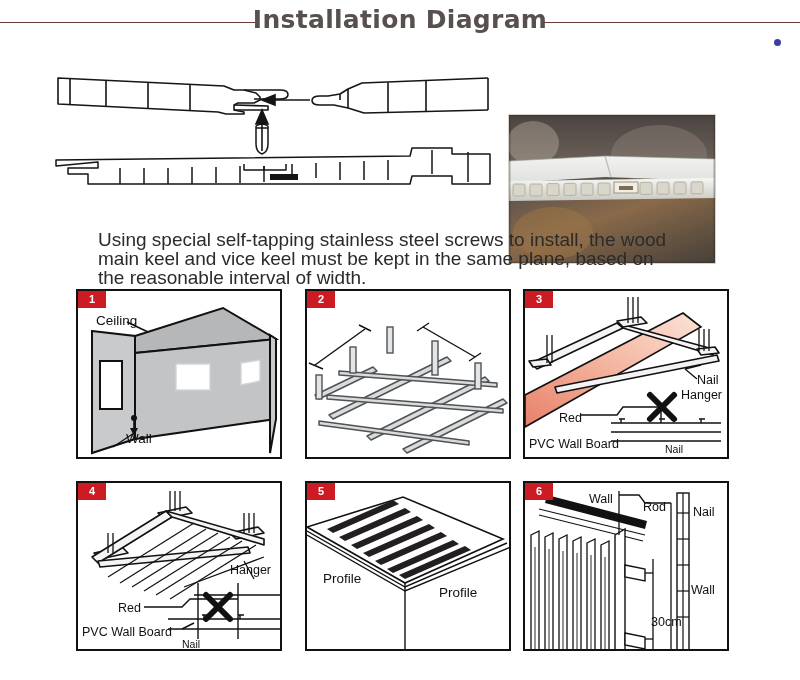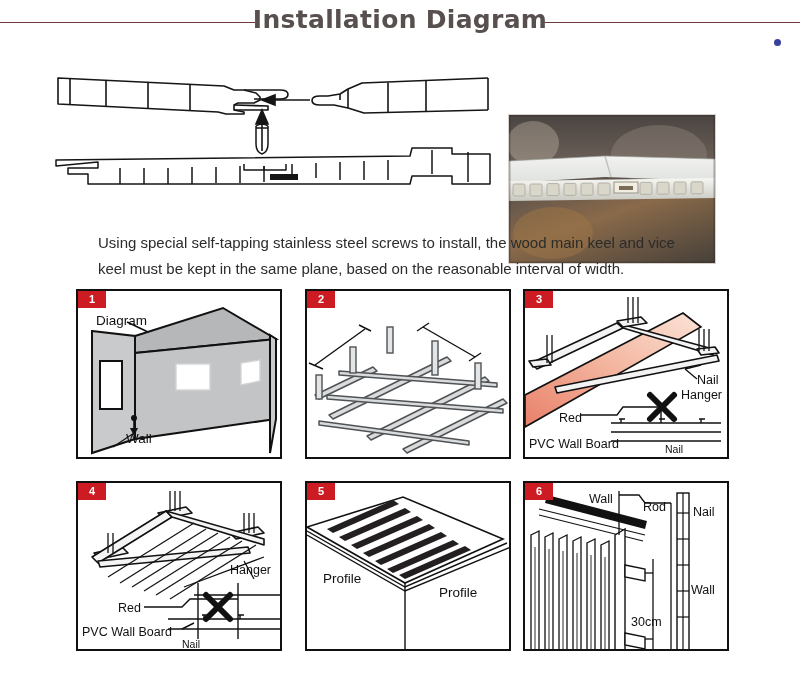--- a/index.html
+++ b/index.html
@@ -68,22 +68,22 @@
     border: 1px solid #d8d2cc;
     overflow: hidden;
   }
   #product-photo svg { display: block; }
 
   
   #caption {
     position: absolute;
     left: 98px; top: 230px;
     width: 580px;
-    font-size: 15px;
-    line-height: 26px;
+    font-size: 19px;
+    line-height: 19px;
     color: #2b2b2b;
     font-family: "Liberation Sans", sans-serif;
   }
 
   
   #panel-grid {
     position: absolute;
     left: 76px; top: 289px;
     width: 648px; height: 368px;
   }
@@ -291,21 +291,21 @@
         <polygon points="163,72 182,69 182,90 163,94" fill="#ffffff" stroke="#d3d4d6" stroke-width="1.4"></polygon>
 
         <line x1="49" y1="31" x2="70" y2="41" stroke="#111" stroke-width="1.6"></line>
 
         <line x1="56" y1="128" x2="56" y2="140" stroke="#111" stroke-width="1.6"></line>
         <circle cx="56" cy="127" r="3" fill="#111"></circle>
         <polygon points="56,145 52,137 60,137" fill="#111"></polygon>
         <line x1="56" y1="142" x2="35" y2="156" stroke="#111" stroke-width="1.2"></line>
       </svg>
     </div>
-    <div class="lbl lg" style="left:18px; top:22px;">Diagram</div>
+    <div class="lbl lg" style="left:18px; top:22px;">Ceiling</div>
     <div class="lbl lg" style="left:48px; top:140px;">Wall</div>
   </div>
 
   <div class="panel col2 row1">
     <div class="panel-badge">2</div>
     <div class="panel-art">
       <svg viewBox="0 0 206 170" width="206" height="170">
         <g stroke="#4f5355" stroke-width="1.5" fill="#d9dbdc" stroke-linejoin="round">
 
           <polygon points="8,104 66,76 70,80 12,108"></polygon>
@@ -553,15 +553,15 @@
           <line x1="152" y1="134" x2="164" y2="134"></line>
         </g>
       </svg>
     </div>
     <div class="lbl" style="left:64px; top:9px;">Wall</div>
     <div class="lbl" style="left:118px; top:7px;margin-top:10px;">Rod</div>
     <div class="lbl" style="left:168px; top:22px;">Nail</div>
     <div class="lbl" style="left:166px; top:84px;margin-left:48px;">PVC</div>
     <div class="lbl" style="left:166px; top:100px;">Wall</div>
     <div class="lbl" style="left:166px; top:116px;margin-left:36px;">Board</div>
-    <div class="lbl" style="left:106px; top:132px;">30cm</div>
+    <div class="lbl" style="left:126px; top:132px;">30cm</div>
   </div>
 </div>
 
 </body></html>

